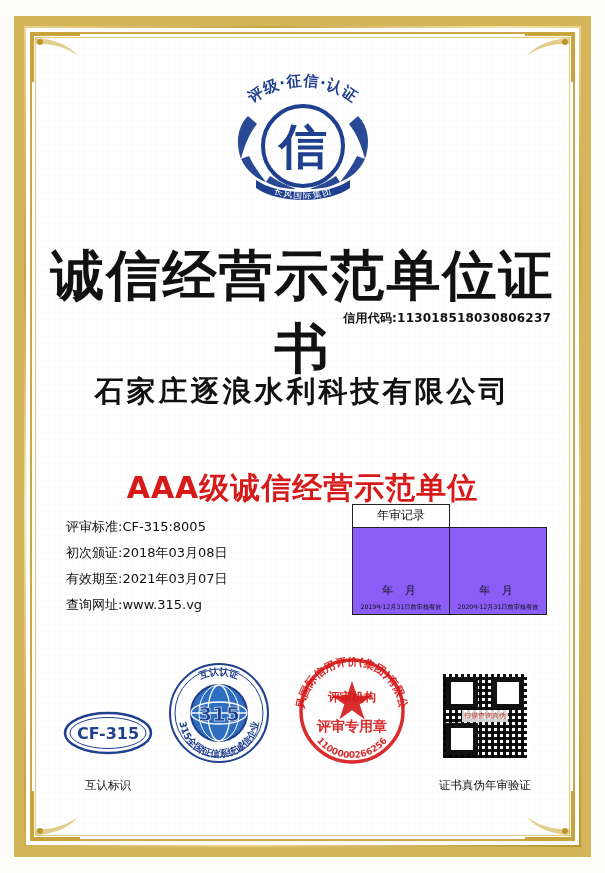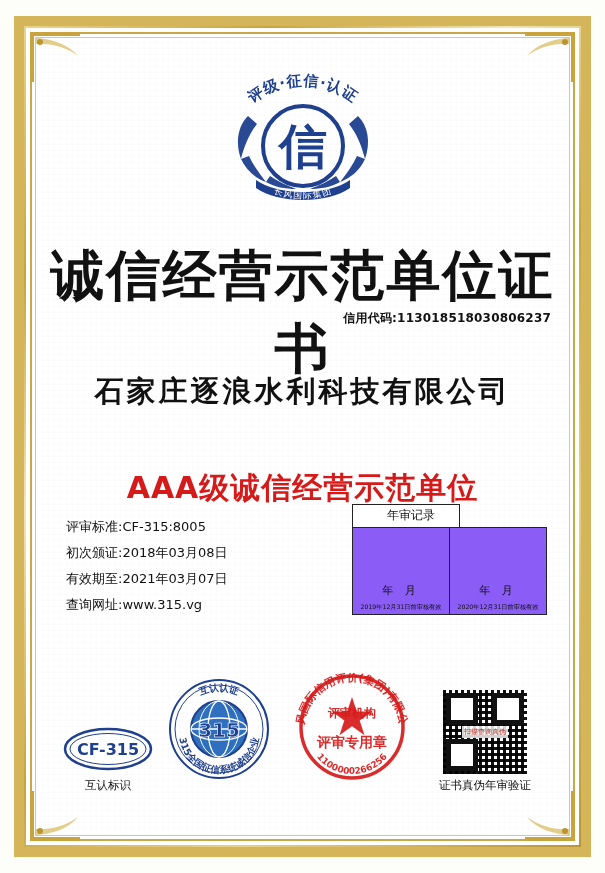--- a/index.html
+++ b/index.html
@@ -155,21 +155,21 @@
     right: 18px;
     top: 462px;
     width: 195px;
   }
   .review-title {
     border: 1px solid #222;
     border-bottom: none;
     width: 96px;
     text-align: center;
     font-size: 12px;
-    padding: 2px 0 3px 10px;
+    padding: 2px 0 3px 0;
     background: #fff;
     font-family: "DejaVu Sans", "Liberation Sans", sans-serif;
     color: #111;
   }
   .review-body {
     border: 1px solid #222;
     height: 86px;
     display: flex;
     background: #8b5cf6;
   }
@@ -206,21 +206,21 @@
     bottom: 24px;
     height: 130px;
   }
   .seal {
     position: absolute;
     text-align: center;
   }
   .seal-caption {
     font-size: 11.5px;
     color: #111;
-    margin-top: 2px;
+    margin-top: 18px;
     font-family: "DejaVu Sans", "Liberation Sans", sans-serif;
     white-space: nowrap;
   }
 
   .seal-cf    { left: 14px;  bottom: 14px; width: 92px; }
   .seal-globe { left: 112px; bottom: 20px; width: 118px; }
   .seal-red   { left: 240px; bottom: 20px; width: 128px; }
   .seal-qr    { right: 10px; bottom: 14px; width: 124px; }
 
   .qr-box {

